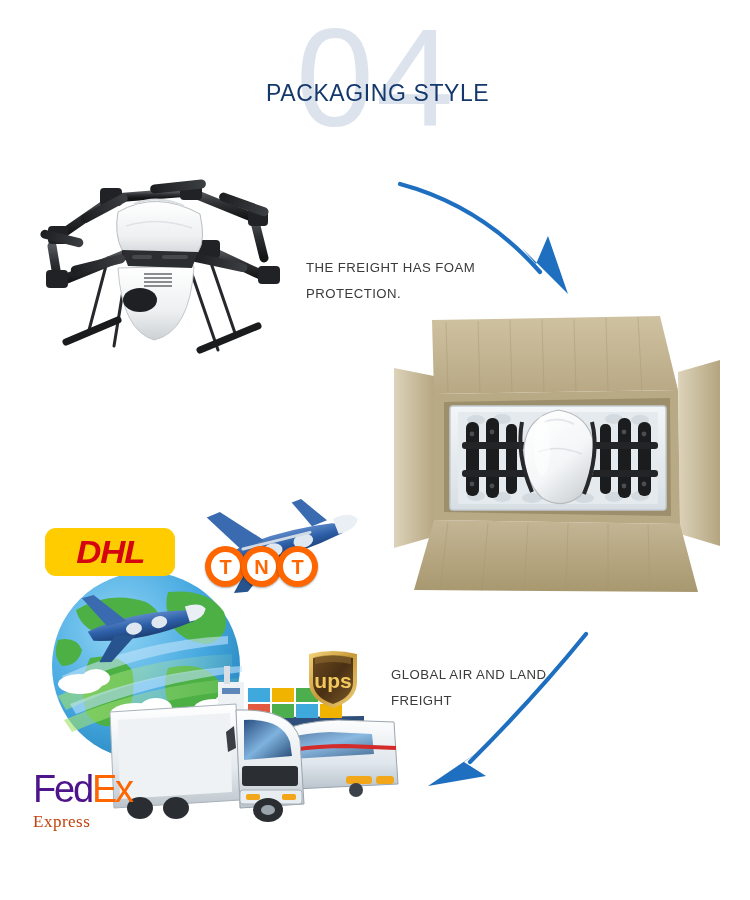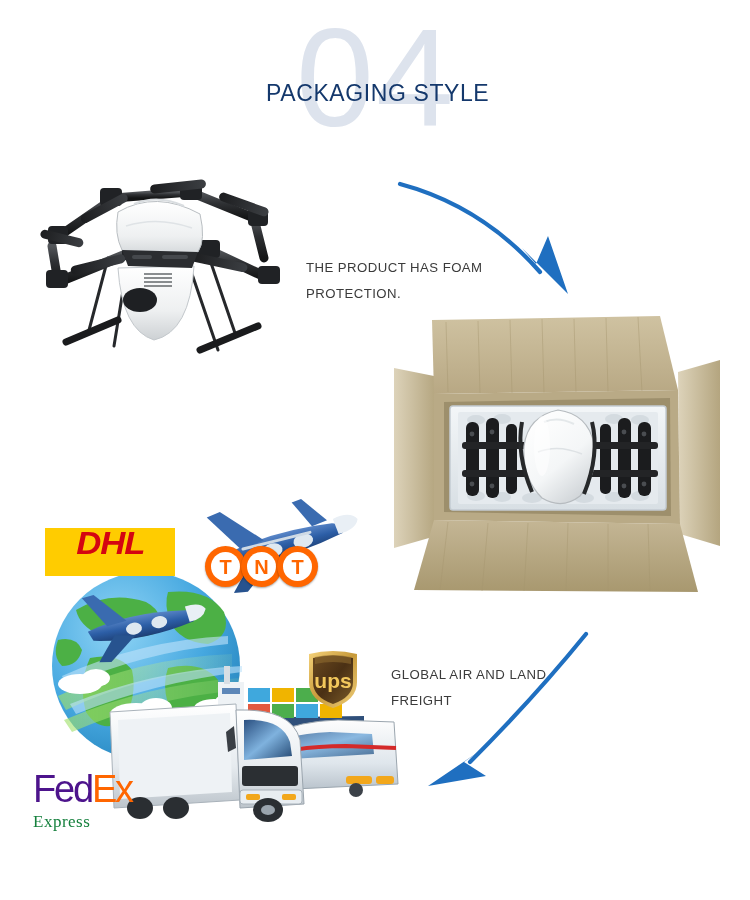--- a/index.html
+++ b/index.html
@@ -67,21 +67,21 @@
   .drone-stage { left: 22px;  top: 142px; width: 262px; height: 244px; }
   .box-stage   { left: 392px; top: 302px; width: 330px; height: 296px; }
   .logi-stage  { left: 18px;  top: 518px; width: 390px; height: 330px; }
 
   
   .dhl-logo {
     position: absolute;
     left: 45px; top: 528px;
     width: 130px; height: 48px;
     background: #ffcc00;
-    display: flex; justify-content: center;
+    display: flex; align-items: center; justify-content: center; border-radius: 11px;
   }
   .dhl-text {
     font-family: "Liberation Sans", sans-serif;
     font-weight: bold;
     font-style: italic;
     font-size: 31px;
     letter-spacing: -1px;
     color: #d40511;
     line-height: 1;
     transform: scaleX(1.12);
@@ -112,21 +112,21 @@
     left: 33px; top: 770px;
   }
   .fedex-main {
     font-size: 38px; font-weight: normal; letter-spacing: -2.2px;
     line-height: 1; white-space: nowrap;
   }
   .fedex-fed { color: #4d148c; }
   .fedex-ex  { color: #ff6600; }
   .fedex-sub {
     font-family: "Liberation Serif", serif;
-    font-size: 17px; color: #15803d;
+    font-size: 17px; color: #c2410c;
     letter-spacing: 0.5px;
     margin-top: 4px;
   }
   .ups-logo {
     position: absolute;
     left: 305px; top: 648px;
     width: 56px; height: 62px;
   }
 </style>
 </head>
@@ -218,21 +218,21 @@
 
       <g stroke="#5a5d61" stroke-width="1.4">
         <path d="M122 132 L150 132"></path>
           <path d="M122 136 L150 136"></path>
         <path d="M122 140 L150 140"></path>
           <path d="M122 144 L150 144"></path>
       </g>
     </svg>
   </div>
 
-  <div class="caption caption-foam">THE PRODUCT HAS FOAM
+  <div class="caption caption-foam">THE FREIGHT HAS FOAM
 PROTECTION.</div>
 
   <svg class="arrow-svg arrow-top" width="186" height="128" viewBox="0 0 186 128">
     <path d="M4 8 Q86 30 144 96" fill="none" stroke="#1f6fc0" stroke-width="4.2" stroke-linecap="round"></path>
     <path d="M126 72 L172 118 L152 60 L140 88 Z" fill="#1f6fc0"></path>
   </svg>
 
   <div class="stage box-stage">
     <svg width="330" height="296" viewBox="0 0 330 296">
       <defs>

